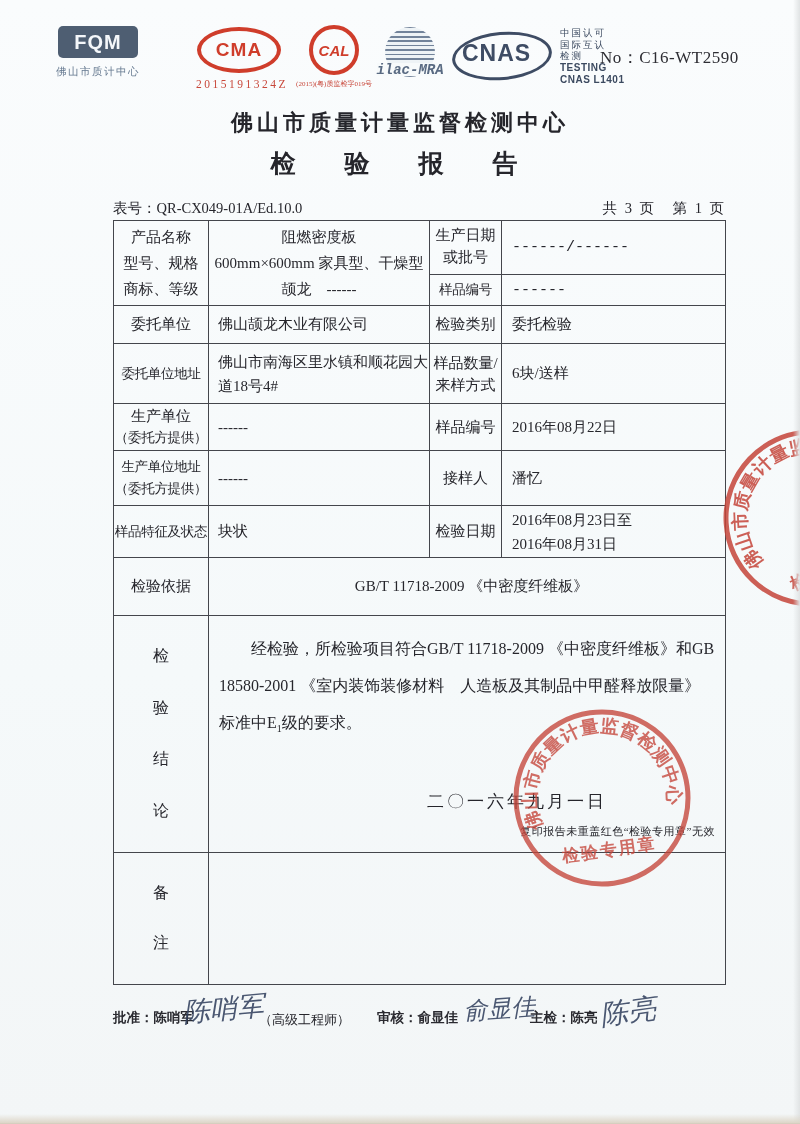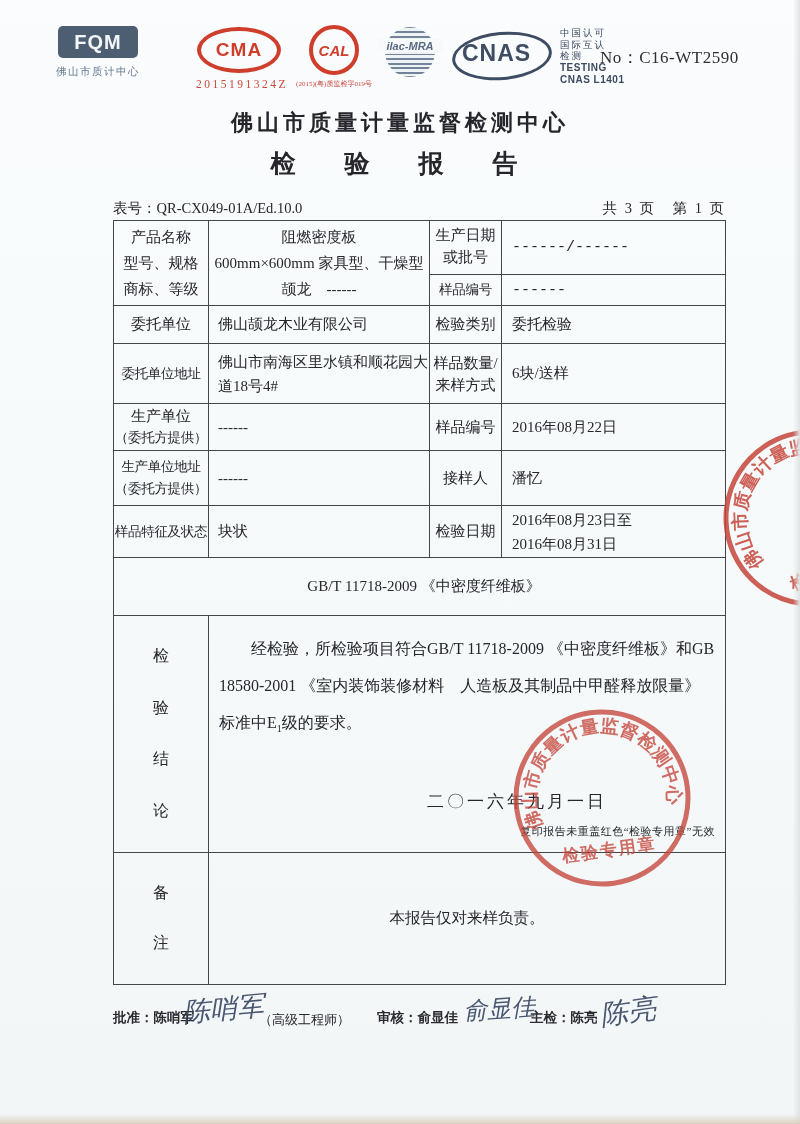--- a/index.html
+++ b/index.html
@@ -24,24 +24,24 @@
 
   .cal{left:296px;top:25px;width:76px;text-align:center;}
   .cal-circle{width:42px;height:42px;margin:0 auto;border:4px solid #cf3d2b;border-radius:50%;
               display:flex;align-items:center;justify-content:center;color:#cf3d2b;
               font-family:"Liberation Sans",sans-serif;font-weight:bold;font-style:italic;font-size:15px;}
   .cal-num{margin-top:4px;color:#c8473a;font-size:7px;white-space:nowrap;}
 
   .ilac{left:374px;top:27px;width:72px;text-align:center;}
   .ilac-circle{position:relative;width:50px;height:50px;margin:0 auto;border-radius:50%;overflow:visible;
                background:repeating-linear-gradient(180deg,#6b7d95 0 1.5px,#eef3f6 1.5px 4.5px);opacity:.95;}
-  .ilac-band{position:absolute;left:-8px;right:-8px;top:12px;height:13px;background:#f7fafb;
+  .ilac-band{position:absolute;left:-8px;right:-8px;top:36px;height:13px;background:#f7fafb;
              display:flex;align-items:center;justify-content:center;
-             font-family:Liberation Sans, sans-serif;font-weight:bold;font-style:italic;
-             font-size:11px;color:#51637c;white-space:nowrap;}
+             font-family:Liberation Mono, monospace;font-weight:bold;font-style:italic;
+             font-size:14px;color:#51637c;white-space:nowrap;}
 
   .cnas{left:452px;top:30px;width:100px;height:48px;}
   .cnas-ellipse{position:absolute;left:0;top:2px;width:94px;height:42px;border:3.5px solid #3e4c64;
                 border-radius:50%;transform:rotate(-5deg);}
   .cnas-word{position:absolute;left:10px;top:10px;font-family:"Liberation Sans",sans-serif;
              font-weight:bold;font-size:23px;color:#3e4c64;letter-spacing:1px;}
   .cnas-cap{left:560px;top:27px;font-family:"Liberation Sans",sans-serif;color:#3c4a60;}
   .cnas-cap .zh{font-size:9.5px;letter-spacing:2px;line-height:11.5px;}
   .cnas-cap .en{font-size:10px;font-weight:bold;line-height:12px;letter-spacing:.5px;}
 
@@ -233,20 +233,21 @@
       <div class="cell c1 small">样品特征及状态</div>
       <div class="cell c2 val">块状</div>
       <div class="cell c3">检验日期</div>
       <div class="cell c4 center-col" style="align-items:flex-start;line-height:24px;">
         <div>2016年08月23日至</div>
         <div>2016年08月31日</div>
       </div>
     </div>
 
     <div class="row r7">
+      <div class="cell c1">检验依据</div>
       <div class="cell merge basis-cell">
         <div>GB/T 11718-2009 《中密度纤维板》</div>
       </div>
     </div>
 
     <div class="row r8">
       <div class="cell c1 vlabel">
         <div>检</div>
         <div>验</div>
         <div>结</div>
@@ -257,21 +258,20 @@
         <div class="concl-date">二〇一六年九月一日</div>
         <div class="concl-note">复印报告未重盖红色“检验专用章”无效</div>
       </div>
     </div>
 
     <div class="row r9">
       <div class="cell c1 vlabel">
         <div>备</div>
         <div>注</div>
       </div>
-      <div class="cell merge remark-cell">本报告仅对来样负责。</div>
     </div>
 
   </div>
 
   <div class="abs footer">
     <span class="fitem l1"><span class="flabel">批准：</span><span class="fname">陈哨军</span></span>
     <span class="fitem sig sig1">陈哨军</span>
     <span class="fitem ftitle">（高级工程师）</span>
     <span class="fitem l2"><span class="flabel">审核：</span><span class="fname">俞显佳</span></span>
     <span class="fitem sig sig2">俞显佳</span>

